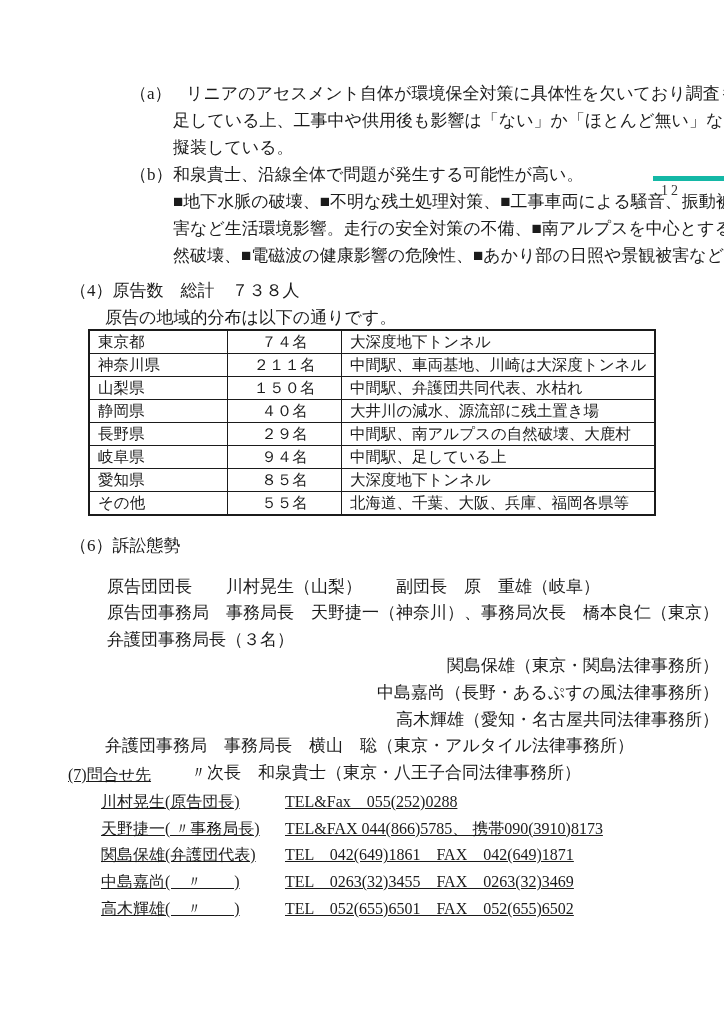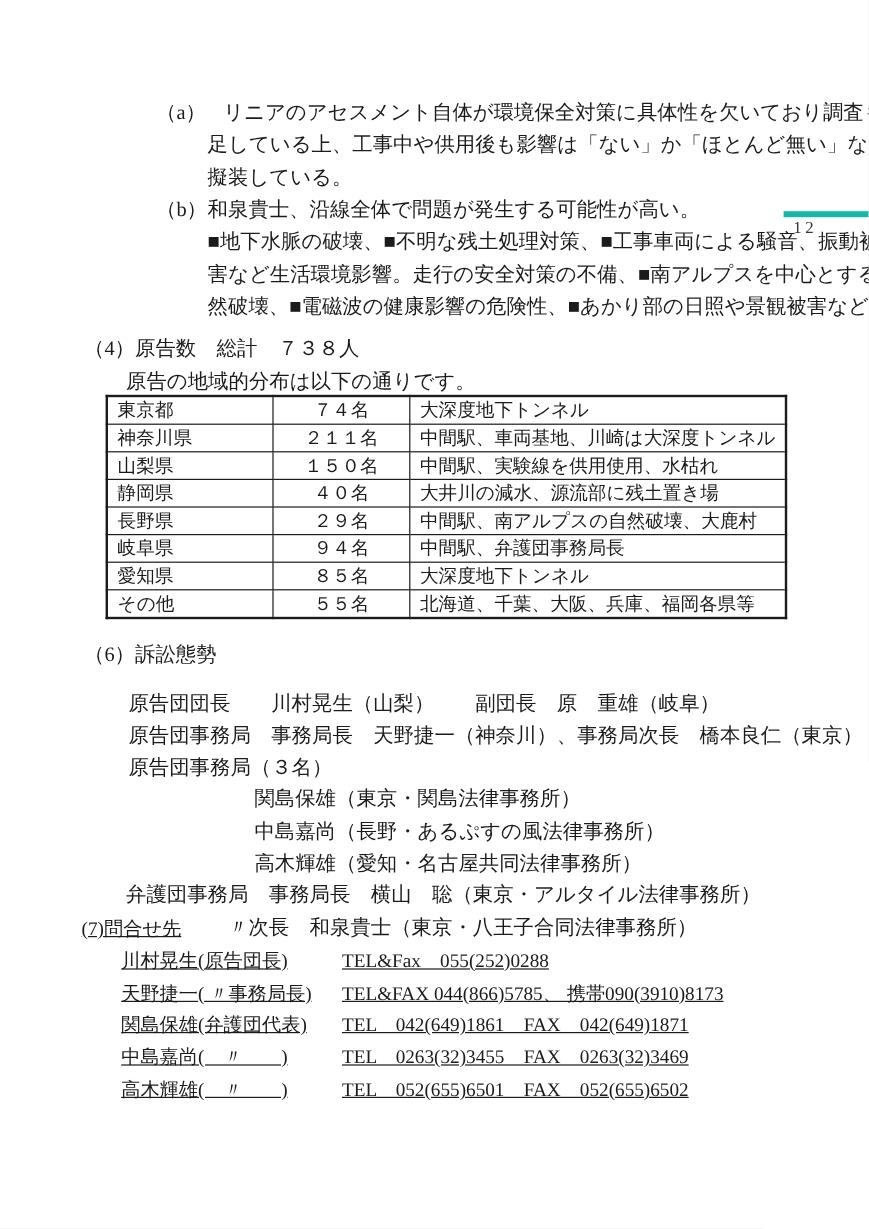--- a/index.html
+++ b/index.html
@@ -41,21 +41,21 @@
   }
   .dist-table{border:2px solid #1b1b1b;}
   .col-region{width:121px;}
   .col-count{width:97px;text-align:center;}
   .col-note{width:282px;}
 
   
   .sec6{position:absolute;top:533px;left:70px;font-size:17px;line-height:26.6px;}
   .sec6-lines{margin-top:14px;}
   .ind-main{padding-left:37px;}
-  .ind-rep{padding-left:142px;}
+  .ind-rep{padding-left:142px;text-align:right;}
   .ind-jimu{padding-left:35px;}
   .ind-jicho{padding-left:120px;}
 
   
   .sec7{position:absolute;top:762px;left:68px;font-size:16px;line-height:26.8px;text-decoration:underline;}
   .contact-rows{margin-top:0;}
   .contact-row{display:flex;}
   .contact-name{padding-left:33px;width:184px;flex-shrink:0;white-space:nowrap;}
   .contact-tel{white-space:nowrap;}
 </style>
@@ -95,56 +95,56 @@
         <td class="col-note">大深度地下トンネル</td>
       </tr>
       <tr>
         <td class="col-region">神奈川県</td>
         <td class="col-count">２１１名</td>
         <td class="col-note">中間駅、車両基地、川崎は大深度トンネル</td>
       </tr>
       <tr>
         <td class="col-region">山梨県</td>
         <td class="col-count">１５０名</td>
-        <td class="col-note">中間駅、実験線を供用使用、水枯れ</td>
+        <td class="col-note">中間駅、弁護団共同代表、水枯れ</td>
       </tr>
       <tr>
         <td class="col-region">静岡県</td>
         <td class="col-count">４０名</td>
         <td class="col-note">大井川の減水、源流部に残土置き場</td>
       </tr>
       <tr>
         <td class="col-region">長野県</td>
         <td class="col-count">２９名</td>
         <td class="col-note">中間駅、南アルプスの自然破壊、大鹿村</td>
       </tr>
       <tr>
         <td class="col-region">岐阜県</td>
         <td class="col-count">９４名</td>
-        <td class="col-note">中間駅、弁護団事務局長</td>
+        <td class="col-note">中間駅、足している上</td>
       </tr>
       <tr>
         <td class="col-region">愛知県</td>
         <td class="col-count">８５名</td>
         <td class="col-note">大深度地下トンネル</td>
       </tr>
       <tr>
         <td class="col-region">その他</td>
         <td class="col-count">５５名</td>
         <td class="col-note">北海道、千葉、大阪、兵庫、福岡各県等</td>
       </tr>
     </tbody>
   </table>
 
   <div class="sec6">
     <div class="line">（6）訴訟態勢</div>
     <div class="sec6-lines">
       <div class="line ind-main">原告団団長　　川村晃生（山梨）　　副団長　原　重雄（岐阜）</div>
       <div class="line ind-main">原告団事務局　事務局長　天野捷一（神奈川）、事務局次長　橋本良仁（東京）</div>
-      <div class="line ind-main">原告団事務局（３名）</div>
+      <div class="line ind-main">弁護団事務局長（３名）</div>
       <div class="line ind-rep">関島保雄（東京・関島法律事務所）</div>
       <div class="line ind-rep">中島嘉尚（長野・あるぷすの風法律事務所）</div>
       <div class="line ind-rep">高木輝雄（愛知・名古屋共同法律事務所）</div>
       <div class="line ind-jimu">弁護団事務局　事務局長　横山　聡（東京・アルタイル法律事務所）</div>
       <div class="line ind-jicho">〃次長　和泉貴士（東京・八王子合同法律事務所）</div>
     </div>
   </div>
 
   <div class="sec7">
     <div class="line">(7)問合せ先</div>

